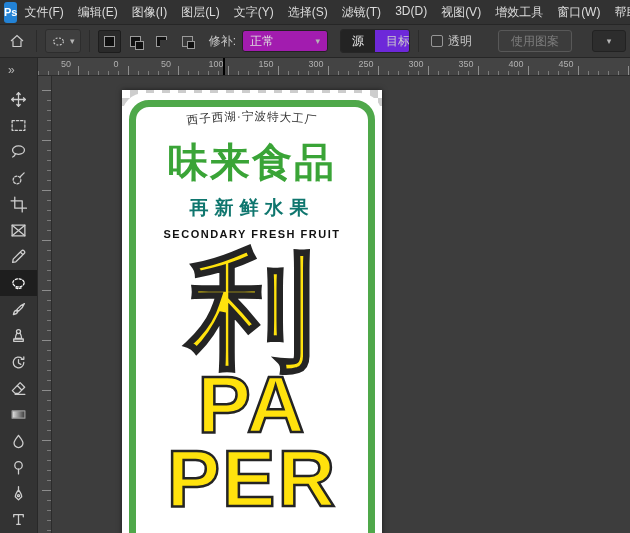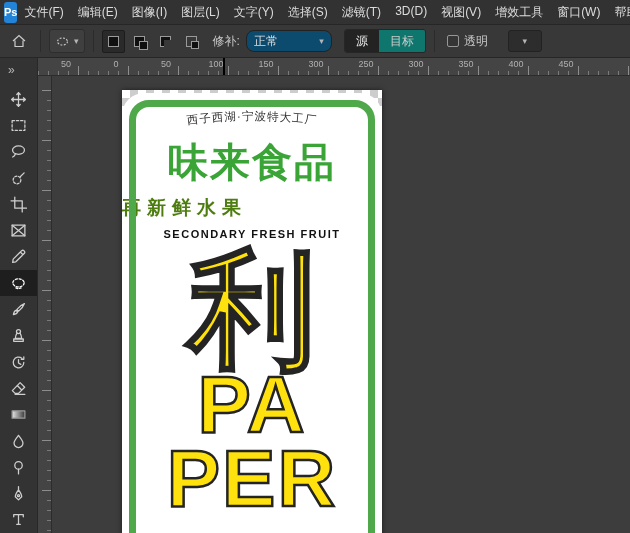--- a/index.html
+++ b/index.html
@@ -32,25 +32,25 @@
   .selmode.active { background: #2a2a2a; border: 1px solid #1d1d1d; }
   .sq { width: 11px; height: 11px; background: #101010; border: 1px solid #9a9a9a; position: relative; }
   .sq.add::after { content: ''; position: absolute; width: 7px; height: 7px; background: #101010;
                    border: 1px solid #9a9a9a; right: -4px; bottom: -4px; }
   .sq.sub::after { content: ''; position: absolute; width: 7px; height: 7px; background: #383838;
                    right: -1px; bottom: -1px; }
   .sq.int { background: transparent; }
   .sq.int::after { content: ''; position: absolute; width: 6px; height: 6px; background: #101010;
                    border: 1px solid #9a9a9a; right: -3px; bottom: -3px; }
   .opt-label { color: #c8c8c8; margin-left: 4px; }
-  .dropdown { min-width: 86px; height: 22px; background: #0c4a6e; border: 1px solid #222;
-              border-radius: 8px; display: flex; align-items: center; justify-content: space-between;
+  .dropdown { min-width: 86px; height: 22px; background: #a21caf; border: 1px solid #222;
+              border-radius: 3px; display: flex; align-items: center; justify-content: space-between;
               padding: 0 7px; color: #dddddd; }
   .segmented { display: flex; border: 1px solid #262626; border-radius: 3px; overflow: hidden; margin-left: 6px; }
-  .seg { height: 22px; padding: 0 11px; background: #0f766e; color: #cccccc; border: none;
+  .seg { height: 22px; padding: 0 11px; background: #6d28d9; color: #cccccc; border: none;
          font-size: 12px; font-family: inherit; }
   .seg.active { background: #232323; color: #eeeeee; }
   .check { display: flex; gap: 5px; align-items: center; color: #c8c8c8; margin-left: 4px; }
   .box { width: 12px; height: 12px; border: 1px solid #969696; background: #353535; border-radius: 2px; }
   .btn-disabled { height: 22px; padding: 0 12px; background: #3c3c3c; border: 1px solid #585858;
                   border-radius: 3px; color: #7d7d7d; font-size: 12px; margin-left: 20px; font-family: inherit; }
   .pattern-box { flex: 0 0 34px; width: 34px; height: 22px; background: #2d2d2d; border: 1px solid #222;
                  border-radius: 3px; display: flex; align-items: center; justify-content: center; margin-left: 14px; }
 
   
@@ -97,21 +97,21 @@
               box-shadow: 0 0 5px rgba(0,0,0,.55); }
   .label-white { position: absolute; left: 0; right: 0; top: 3px; bottom: 0;
                  background: #ffffff; border-radius: 22px 22px 0 0; overflow: hidden; }
   .green-frame { position: absolute; left: 7px; right: 7px; top: 7px; bottom: -30px;
                  border: 7px solid #4fa84a; border-radius: 20px; pointer-events: none; }
   .arc-svg { display: block; margin: 10px auto 0; }
   .arc-svg text { fill: #2e2e2e; font-size: 11.5px; letter-spacing: 1px;
                   font-family: "Liberation Sans", "DejaVu Sans", sans-serif; }
   .brand-cn { text-align: center; font-size: 40px; font-weight: 900; color: #3aa437;
               letter-spacing: 2px; line-height: 1.1; margin-top: 1px; }
-  .sub-cn { text-align: left; font-size: 19px; color: #4d7c0f; letter-spacing: 6px;
+  .sub-cn { text-align: center; font-size: 19px; color: #0f766e; letter-spacing: 6px;
             margin-top: 11px; font-weight: bold; }
   .sub-en { text-align: center; font-size: 11px; color: #111; letter-spacing: 1.5px;
             margin-top: 7px; font-weight: bold; }
   .big-char { text-align: center; font-size: 128px; font-weight: 900; color: #ffe20d;
               line-height: 1.0; margin-top: 6px; -webkit-text-stroke: 2.5px #242424; }
   .big-en { text-align: center; font-size: 80px; font-weight: 900; color: #ffe20d;
             line-height: 0.92; letter-spacing: 2px; -webkit-text-stroke: 2.5px #242424; margin-top: -6px; }
 </style>
 </head>
 <body>
@@ -171,20 +171,21 @@
     </div>
     <div class="segmented">
       <button class="seg active">源</button>
       <button class="seg">目标</button>
     </div>
     <div class="sep"></div>
     <label class="check">
       <span class="box"></span>
       <span>透明</span>
     </label>
+    <button class="btn-disabled">使用图案</button>
     <div class="pattern-box">
       <span class="chev">▾</span>
     </div>
   </div>
 
   <div class="content">
 
     <aside class="toolcol">
       <div class="collapse">»</div>
       <div class="tool">

